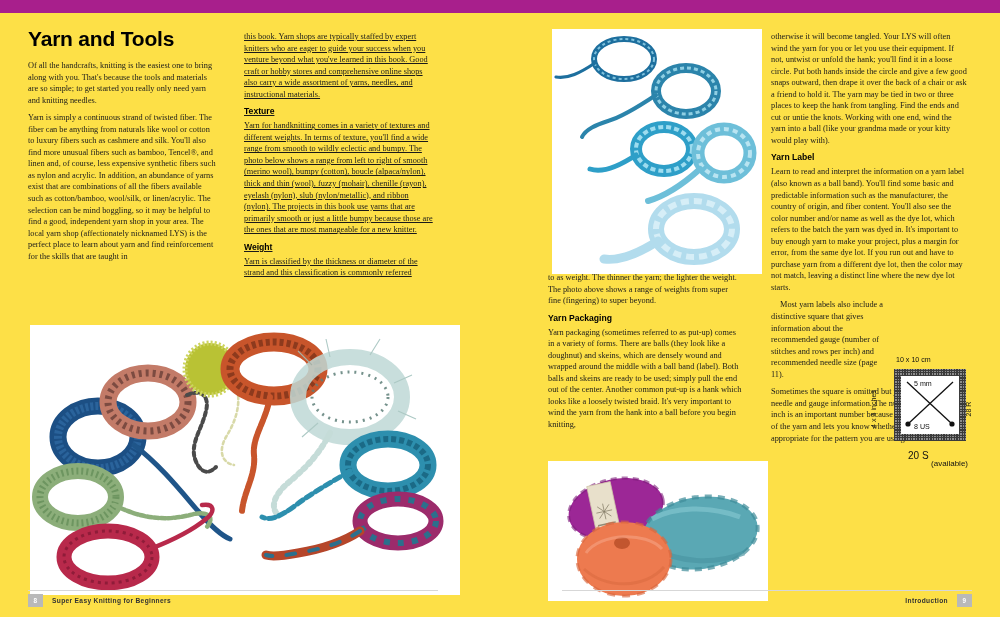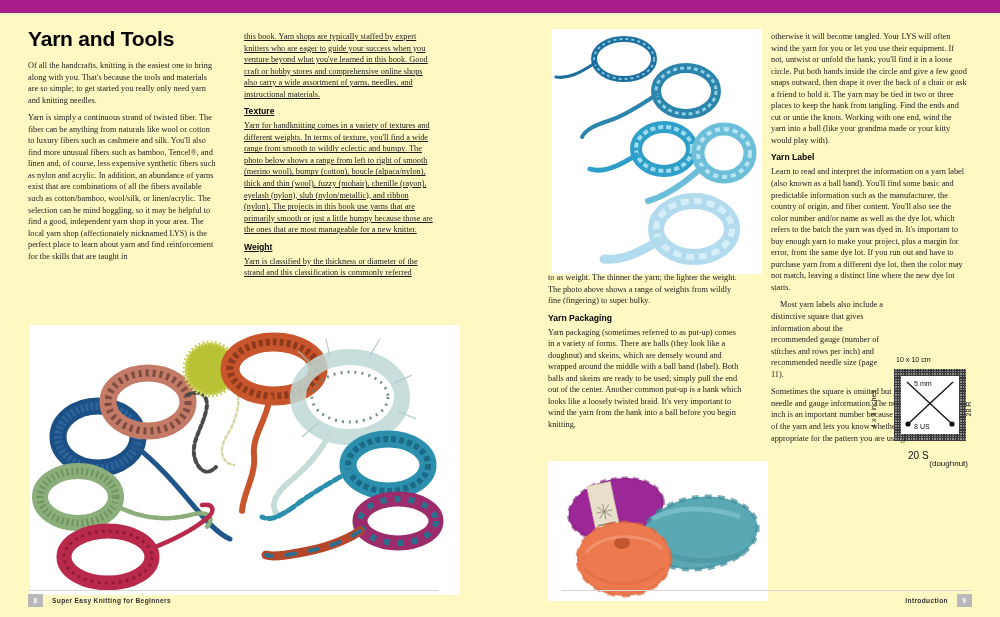--- a/index.html
+++ b/index.html
@@ -5,21 +5,21 @@
 <style>
   html, body {
     margin: 0;
     padding: 0;
     background: #ffffff;
   }
   .page {
     position: relative;
     width: 1000px;
     height: 617px;
-    background: #fef9c3;
+    background: #fde047;
     overflow: hidden;
     font-family: "Liberation Serif", serif;
   }
   .top-banner {
     position: absolute;
     top: 0; left: 0;
     width: 1000px;
     height: 13px;
     background: #a81f8c;
   }
@@ -184,32 +184,32 @@
 
     <div class="col" id="col2">
       <p>this book. Yarn shops are typically staffed by expert knitters who are eager to guide your success when you venture beyond what you've learned in this book. Good craft or hobby stores and comprehensive online shops also carry a wide assortment of yarns, needles, and instructional materials.</p>
       <h3 class="sub">Texture</h3>
       <p>Yarn for handknitting comes in a variety of textures and different weights. In terms of texture, you'll find a wide range from smooth to wildly eclectic and bumpy. The photo below shows a range from left to right of smooth (merino wool), bumpy (cotton), boucle (alpaca/nylon), thick and thin (wool), fuzzy (mohair), chenille (rayon), eyelash (nylon), slub (nylon/metallic), and ribbon (nylon). The projects in this book use yarns that are primarily smooth or just a little bumpy because those are the ones that are most manageable for a new knitter.</p>
       <h3 class="sub">Weight</h3>
       <p>Yarn is classified by the thickness or diameter of the strand and this classification is commonly referred</p>
     </div>
 
     <div class="col" id="col3">
-      <p>to as weight. The thinner the yarn; the lighter the weight. The photo above shows a range of weights from wildly fine (fingering) to super bulky.</p>
+      <p>to as weight. The thinner the yarn; the lighter the weight. The photo above shows a range of weights from super fine (fingering) to super beyond.</p>
       <h3 class="sub">Yarn Packaging</h3>
       <p>Yarn packaging (sometimes referred to as put-up) comes in a variety of forms. There are balls (they look like a doughnut) and skeins, which are densely wound and wrapped around the middle with a ball band (label). Both balls and skeins are ready to be used; simply pull the end out of the center. Another common put-up is a hank which looks like a loosely twisted braid. It's very important to wind the yarn from the hank into a ball before you begin knitting,</p>
     </div>
 
     <div class="col" id="col4">
       <p>otherwise it will become tangled. Your LYS will often wind the yarn for you or let you use their equipment. If not, untwist or unfold the hank; you'll find it in a loose circle. Put both hands inside the circle and give a few good snaps outward, then drape it over the back of a chair or ask a friend to hold it. The yarn may be tied in two or three places to keep the hank from tangling. Find the ends and cut or untie the knots. Working with one end, wind the yarn into a ball (like your grandma made or your kitty would play with).</p>
       <h3 class="sub">Yarn Label</h3>
       <p>Learn to read and interpret the information on a yarn label (also known as a ball band). You'll find some basic and predictable information such as the manufacturer, the country of origin, and fiber content. You'll also see the color number and/or name as well as the dye lot, which refers to the batch the yarn was dyed in. It's important to buy enough yarn to make your project, plus a margin for error, from the same dye lot. If you run out and have to purchase yarn from a different dye lot, then the color may not match, leaving a distinct line where the new dye lot starts.</p>
       <p class="indent" style="width:112px;">Most yarn labels also include a distinctive square that gives information about the recommended gauge (number of stitches and rows per inch) and recommended needle size (page 11).</p>
       <p>Sometimes the square is omitted but you will always find needle and gauge information. The number of stitches per inch is an important number because it defines the weight of the yarn and lets you know whether the yarn is appropriate for the pattern you are using.</p>
-      <div class="continued">(doughnut)</div>
+      <div class="continued">(available)</div>
     </div>
 
     <div id="gauge">
       <div class="gauge-lbl" id="g-top">10 x 10 cm</div>
       <div class="gauge-lbl" id="g-left">4 x 4 inches</div>
       <div class="gauge-lbl" id="g-right">28 R</div>
       <div class="gauge-sq">
         <div class="gauge-inner"></div>
       </div>
       <div class="needles">

